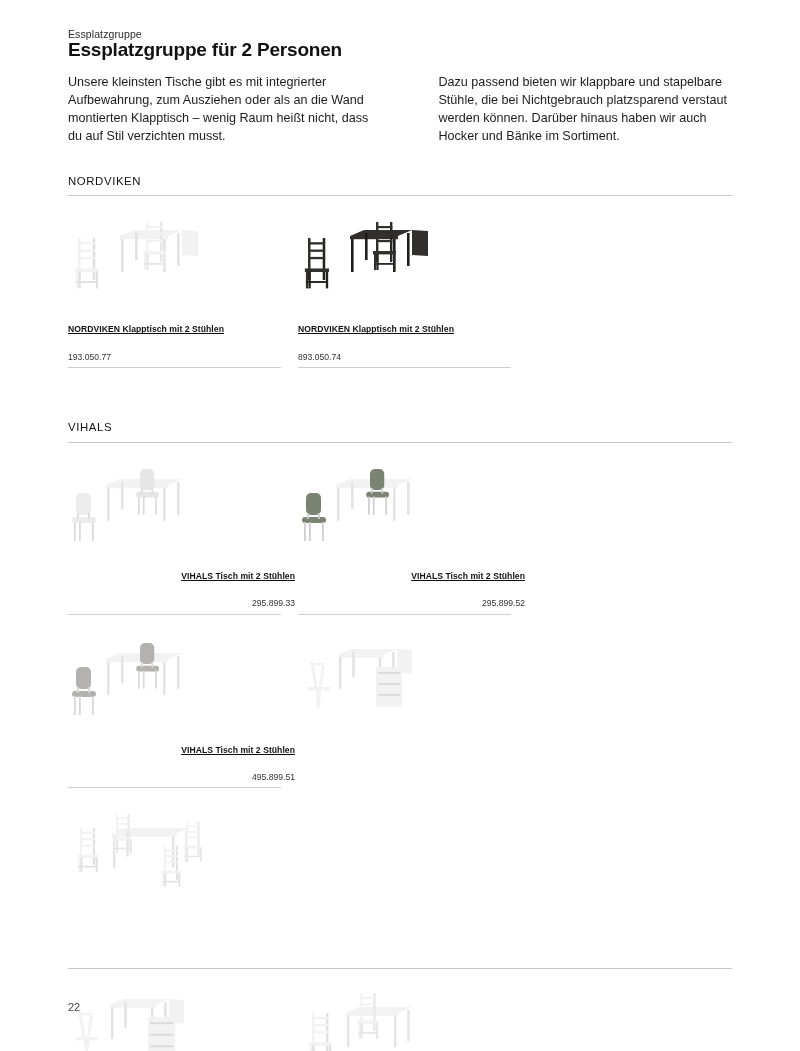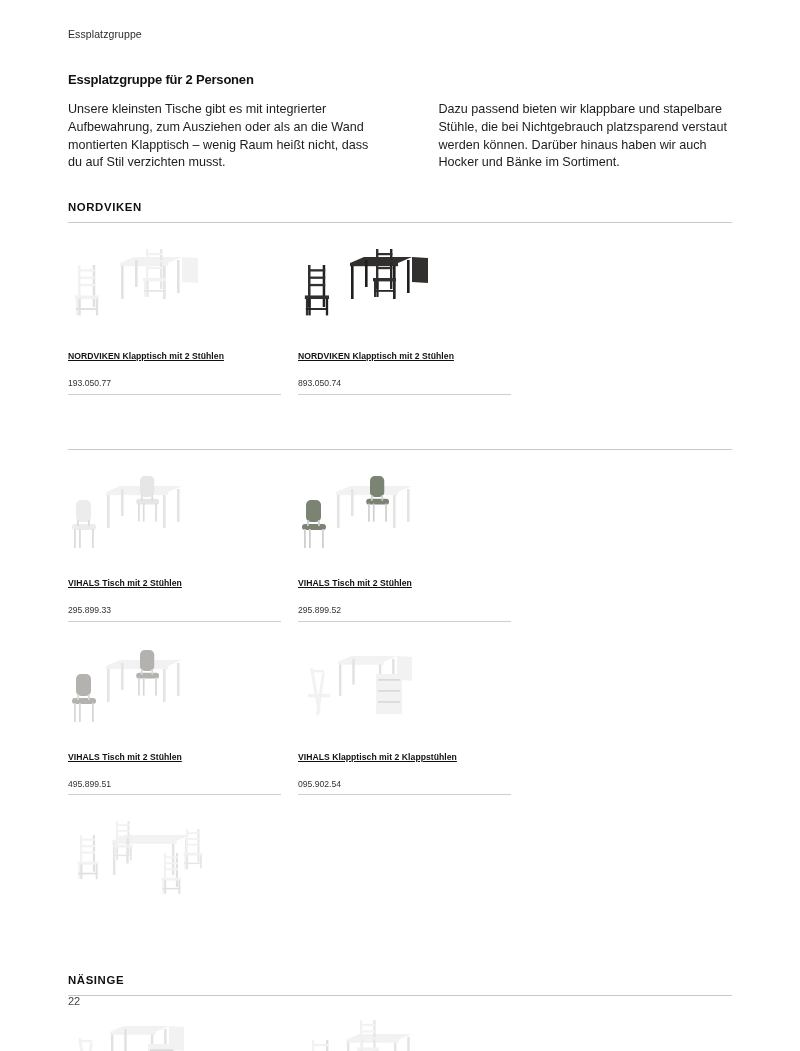--- a/index.html
+++ b/index.html
@@ -28,25 +28,24 @@
   .running-header {
     font-size: 10.5px;
     color: #2b2b2b;
     letter-spacing: 0.1px;
     padding-top: 29px;
     line-height: 1;
   }
 
   
   .page-title {
-    font-size: 13px;
+    font-size: 19px;
     font-weight: bold;
     color: #111;
     letter-spacing: -0.2px;
-    margin-top: 33px;
     line-height: 1.1;
   }
 
   
   .intro {
     display: flex;
     gap: 8px;
     margin-top: 14px;
   }
   .intro-col {
@@ -54,21 +53,21 @@
     font-size: 12.6px;
     line-height: 1.42;
     color: #1c1c1c;
   }
   .intro-col.right { width: 319px; margin-left: 45px; }
 
   
   .section { margin-top: 0; }
   .section-head {
     font-size: 11.4px;
-    font-weight: bold;
+    font-weight: normal;
     letter-spacing: 0.6px;
     color: #111;
     line-height: 1;
   }
   .section-rule {
     height: 1px;
     background: #c8c8c8;
     margin-top: 8px;
     width: 100%;
   }
@@ -110,21 +109,21 @@
     height: 1px;
     background: #cfcfcf;
     margin-top: 4px;
     width: 213px;
   }
 
   
   .page-number {
     position: absolute;
     left: 68px;
-    bottom: 44px;
+    bottom: 38px;
     font-size: 11px;
     color: #444;
   }
 </style>
 </head>
 <body>
 
 <div class="page">
 
   <div class="running-header">Essplatzgruppe</div>
@@ -213,22 +212,23 @@
             </div>
             <div class="caption">
               <div class="cap-name">NORDVIKEN Klapptisch mit 2 Stühlen</div>
               <div class="cap-num">893.050.74</div>
               <div class="cap-rule"></div>
             </div>
           </div>
         </div>
       </div>
       <div class="section" style="margin-top: 36px;">
+        <div class="section-head">VIHALS</div>
         <div class="section-rule"></div>
-        <div class="grid" style="margin-top: 16px;">
+        <div class="grid" style="margin-top: 16px; text-align: right;">
           <div class="cell" style="margin-bottom: 18px;">
             <div class="thumb">
               <svg width="160" height="108" viewBox="0 0 160 108">
                 <polygon points="38,26 52,20 114,20 100,26" fill="#f2f2f2"></polygon>
                 <rect x="38" y="26" width="62" height="3.2" fill="#f2f2f2"></rect>
                 <rect x="39" y="29" width="2.6" height="33" fill="#e4e4e4"></rect>
                 <rect x="95" y="29" width="2.6" height="33" fill="#e4e4e4"></rect>
                 <rect x="109" y="23" width="2.6" height="33" fill="#e4e4e4"></rect>
                 <rect x="53" y="23" width="2.6" height="27" fill="#e4e4e4"></rect>
                 <rect x="8" y="34" rx="5" width="15" height="22" fill="#ececec"></rect>
@@ -327,25 +327,20 @@
                 <polygon points="98.9,16 114.1,16.95 114.1,40.7 98.9,39.75" fill="#f2f2f2"></polygon>
                 <rect x="78" y="34" width="26" height="40" fill="#f2f2f2"></rect>
                 <rect x="80" y="39" width="22" height="1.8" fill="#dadada"></rect>
                 <rect x="80" y="50" width="22" height="1.8" fill="#dadada"></rect>
                 <rect x="80" y="61" width="22" height="1.8" fill="#dadada"></rect>
                 <rect x="12" y="28" rx="2" width="3" height="46" fill="#f2f2f2" transform="rotate(-10 12 28)"></rect>
                 <rect x="24" y="32" rx="2" width="3" height="44" fill="#f2f2f2" transform="rotate(8 24 32)"></rect>
                 <rect x="10" y="54" width="22" height="3.4" fill="#f2f2f2"></rect>
                 <rect x="13" y="30" width="13" height="2.4" fill="#f2f2f2"></rect>
               </svg>
-            </div>
-            <div class="caption">
-              <div class="cap-name">VIHALS Klapptisch mit 2 Klappstühlen</div>
-              <div class="cap-num">095.902.54</div>
-              <div class="cap-rule"></div>
             </div>
           </div>
           <div class="cell" style="margin-bottom: 18px;">
             <div class="thumb">
               <svg width="160" height="108" viewBox="0 0 160 108">
                 <polygon points="44,27.7 57.3,22 122,22 108.7,27.7" fill="#f2f2f2"></polygon>
                 <rect x="44" y="27.7" width="64.7" height="3.04" fill="#f2f2f2"></rect>
                 <rect x="44.95" y="30.549999999999997" width="2.4699999999999998" height="31.349999999999998" fill="#e4e4e4"></rect>
                 <rect x="103.95" y="30.549999999999997" width="2.4699999999999998" height="31.349999999999998" fill="#e4e4e4"></rect>
                 <rect x="117.25" y="24.85" width="2.4699999999999998" height="31.349999999999998" fill="#e4e4e4"></rect>
@@ -389,21 +384,20 @@
                 <rect x="116.36" y="42.239999999999995" width="1.804" height="13.12" fill="#f2f2f2"></rect>
                 <rect x="131.94" y="42.239999999999995" width="1.804" height="13.12" fill="#e6e6e6"></rect>
                 <rect x="118.328" y="42.239999999999995" width="1.804" height="13.12" fill="#e6e6e6"></rect>
                 <rect x="116.36" y="49.62" width="17.22" height="1.476" fill="#e6e6e6"></rect>
               </svg>
             </div>
           </div>
         </div>
       </div>
       <div class="section" style="margin-top: 36px;">
-        <div class="section-head">NÄSINGE</div>
         <div class="section-rule"></div>
         <div class="grid" style="margin-top: 16px;">
           <div class="cell" style="margin-bottom: 18px;">
             <div class="thumb">
               <svg width="160" height="108" viewBox="0 0 160 108">
                 <polygon points="42,19.7 55.3,14 100.9,14 87.60000000000001,19.7" fill="#f2f2f2"></polygon>
                 <rect x="42" y="19.7" width="45.6" height="3.04" fill="#f2f2f2"></rect>
                 <rect x="42.95" y="22.549999999999997" width="2.4699999999999998" height="31.349999999999998" fill="#e2e2e2"></rect>
                 <rect x="82.85000000000001" y="22.549999999999997" width="2.4699999999999998" height="31.349999999999998" fill="#e2e2e2"></rect>
                 <rect x="96.15" y="16.85" width="2.4699999999999998" height="31.349999999999998" fill="#e2e2e2"></rect>

